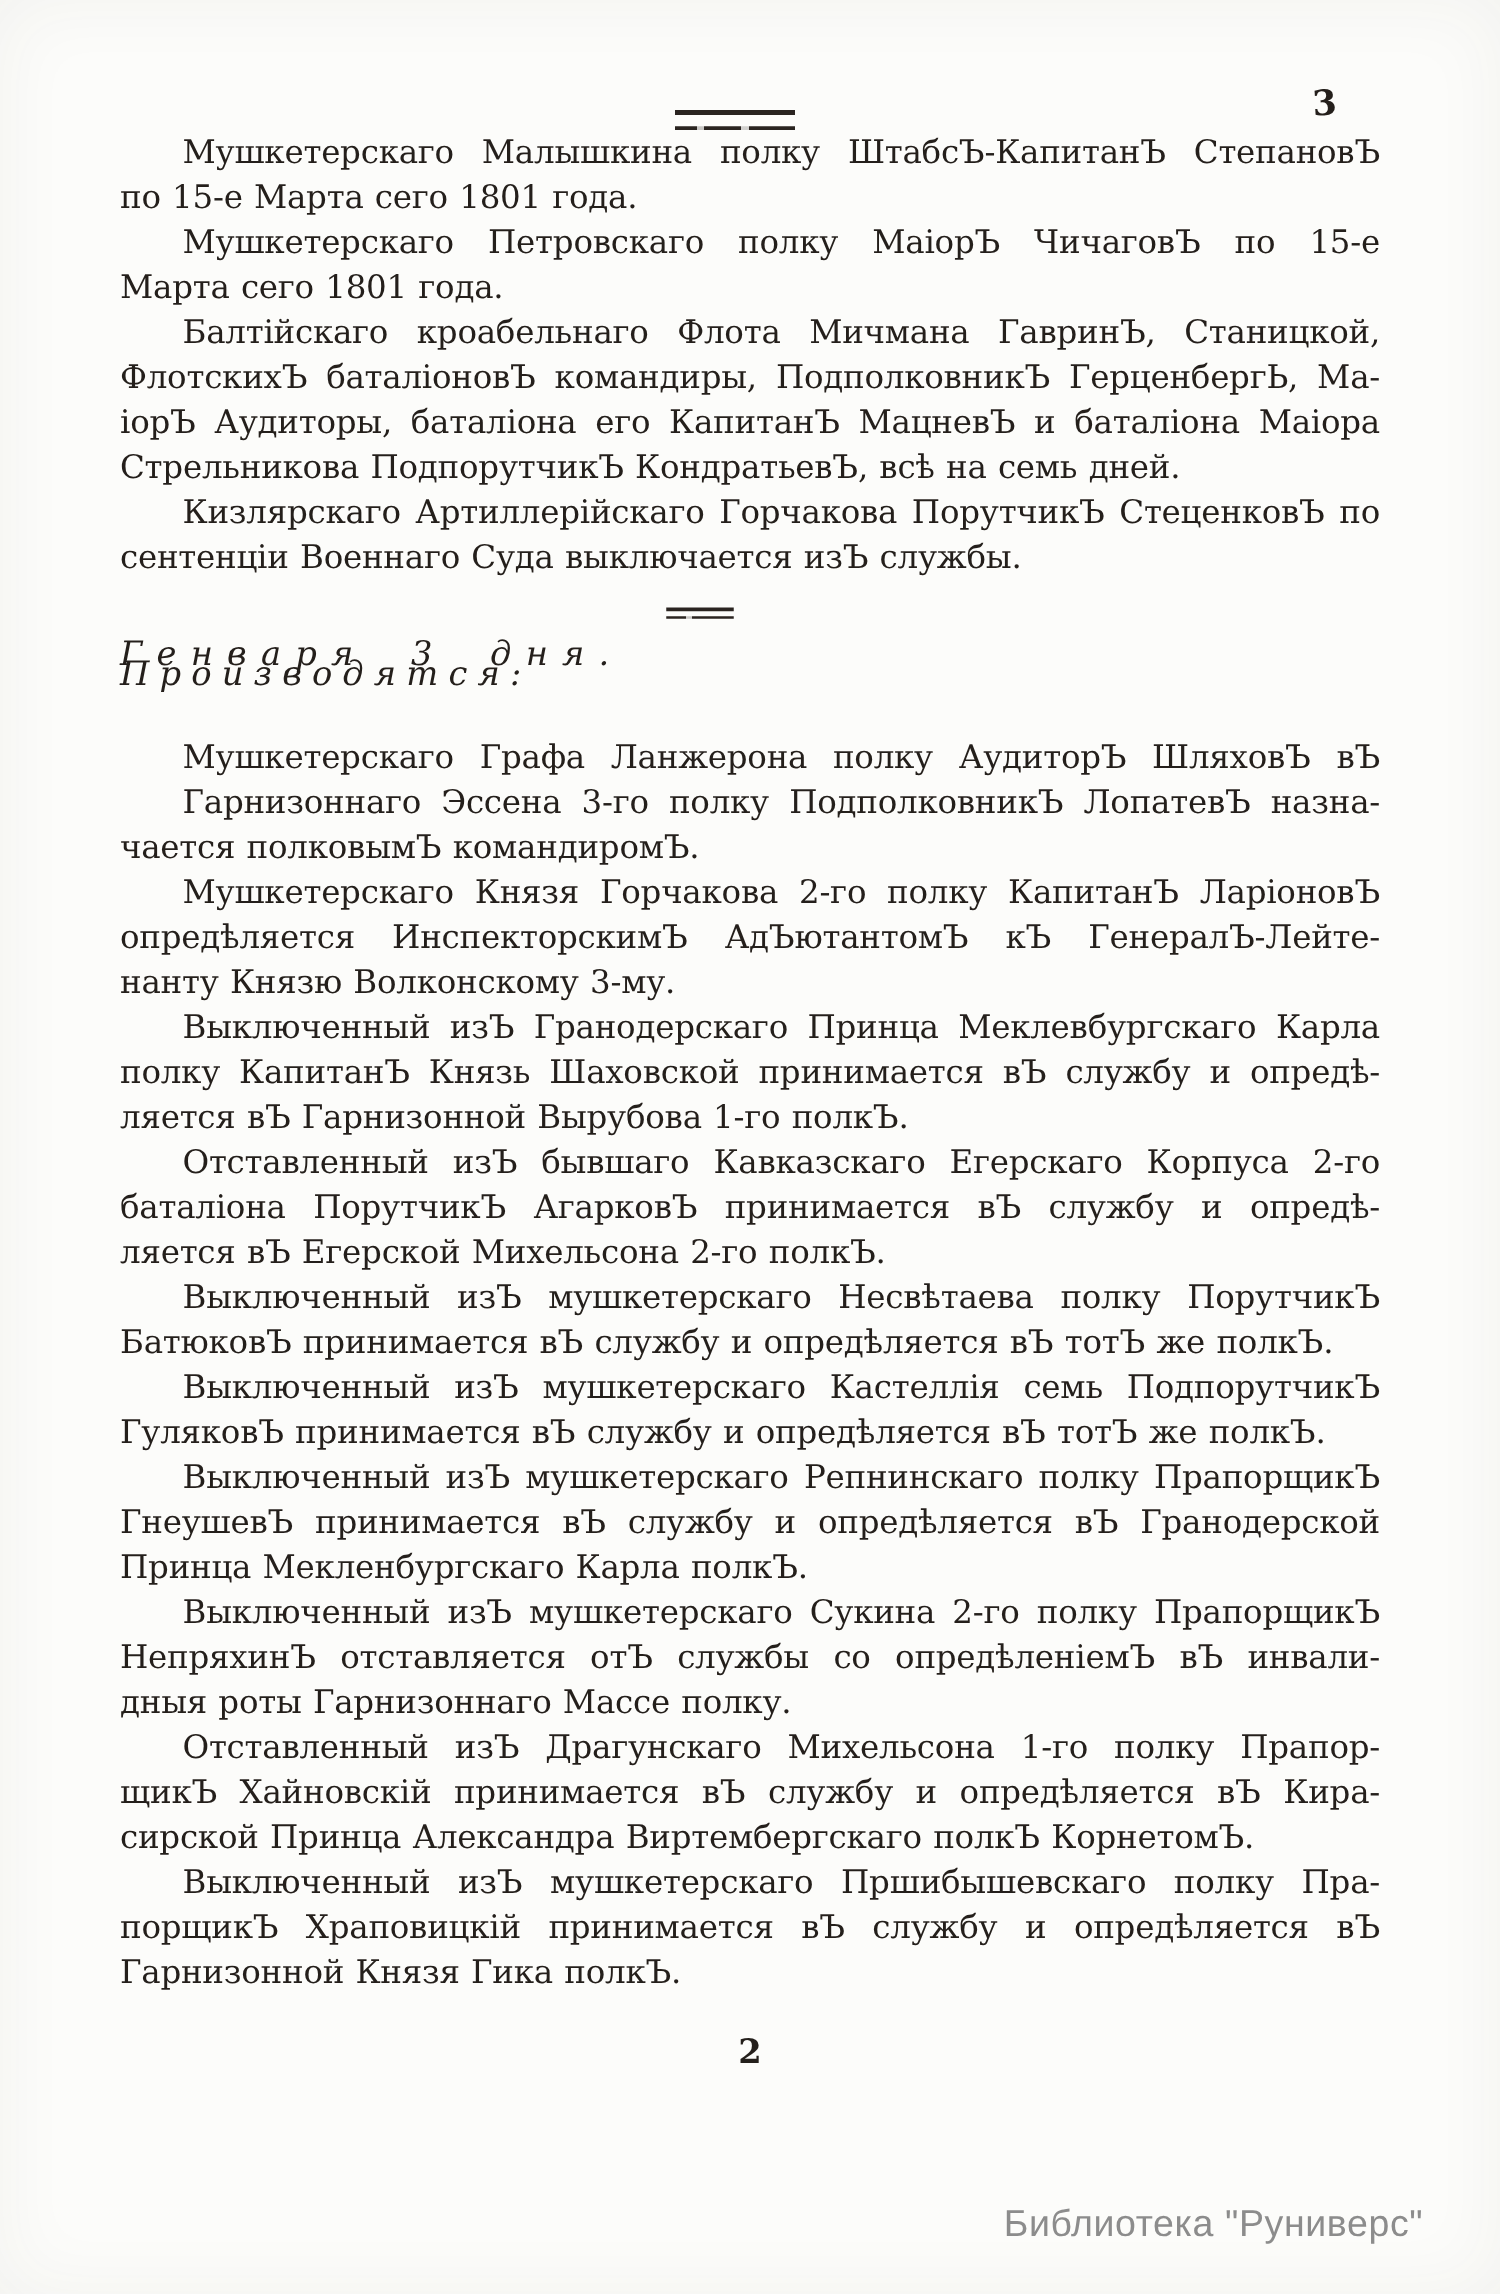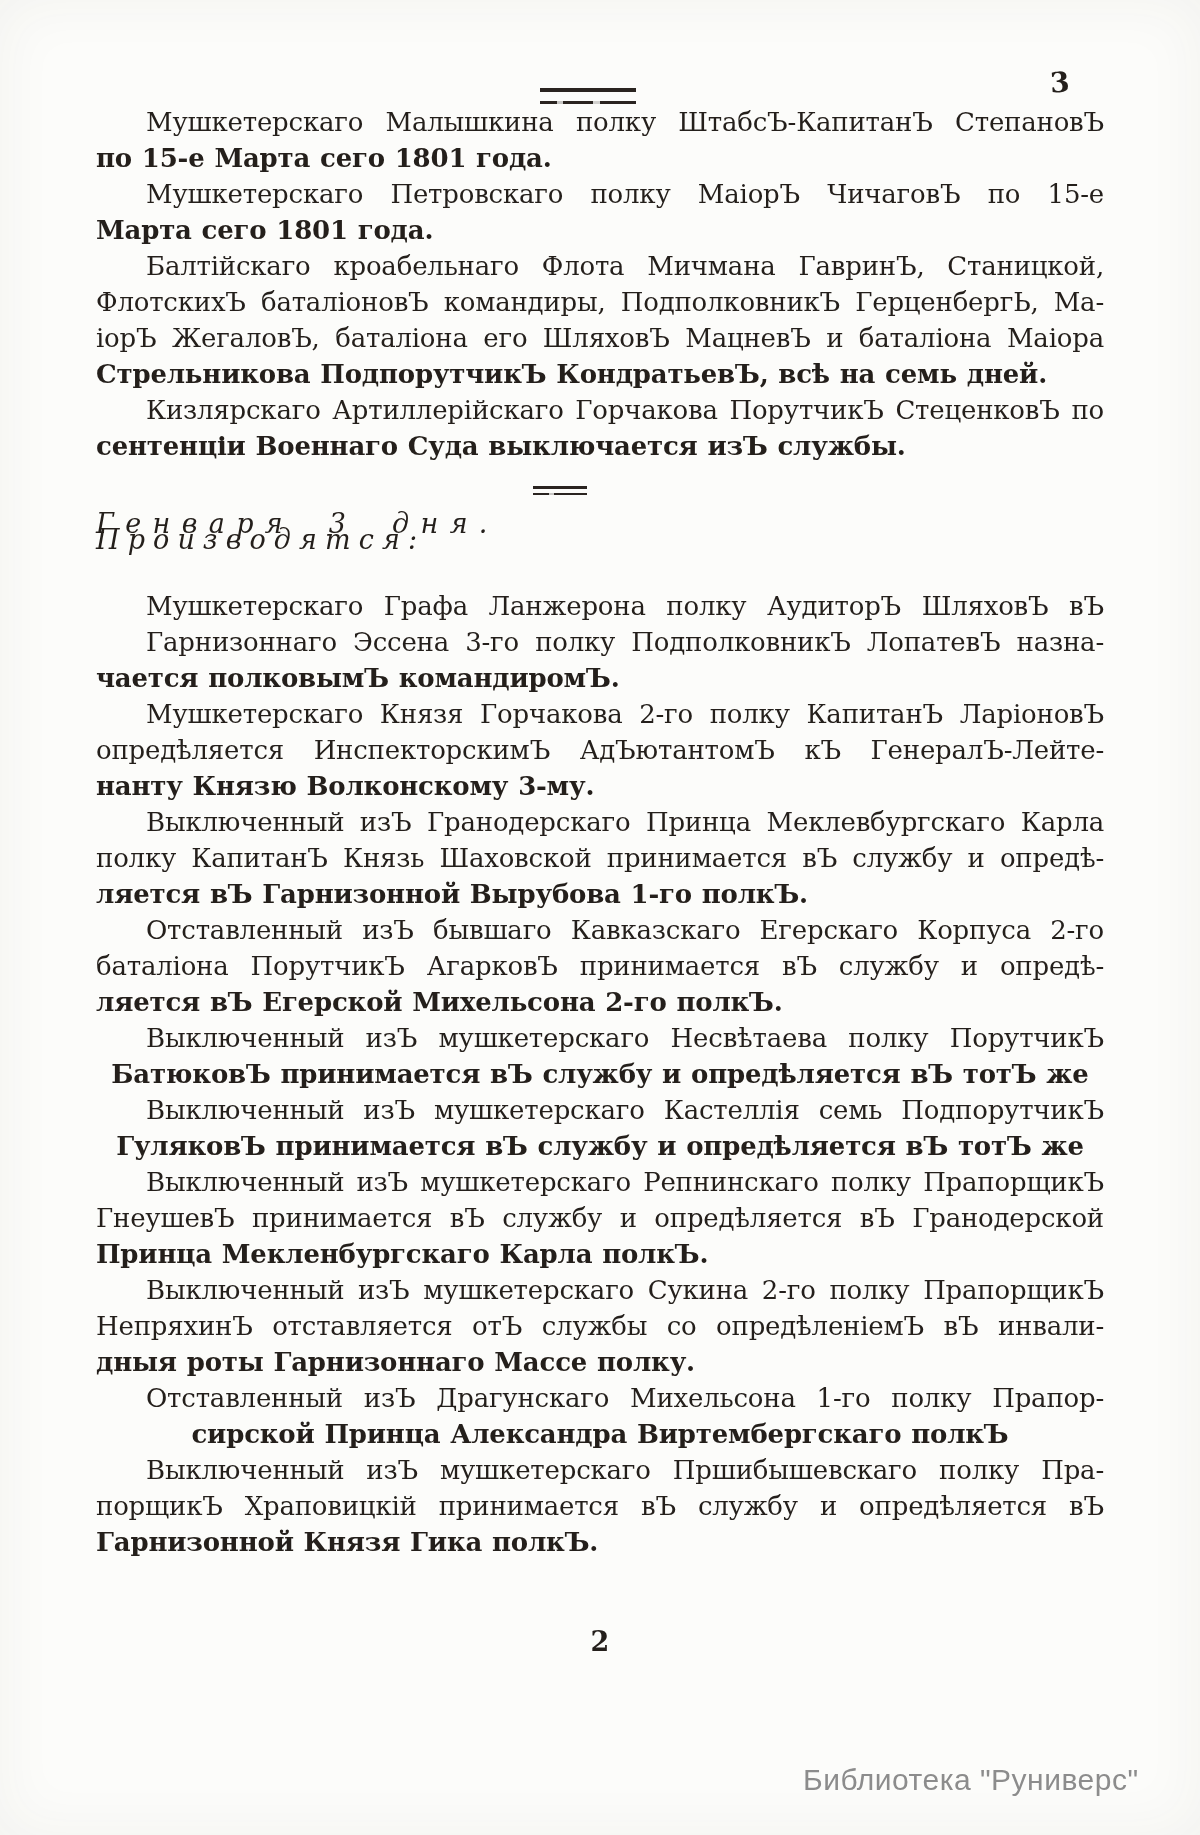--- a/index.html
+++ b/index.html
@@ -39,21 +39,21 @@
     text-rendering: optimizeLegibility;
   }
   .col-a { top: 104px; }
   .col-b { top: 588px; }
   .text-col .line {
     height: 36px; overflow: hidden;
     text-align: justify; text-align-last: justify;
     white-space: normal;
   }
   .text-col .line.first { text-indent: 50px; }
-  .text-col .line.last { text-align: center; text-align-last: left; font-weight: bold; }
+  .text-col .line.last { text-align: center; text-align-last: left; }
   
   .mid-rule { position: absolute; left: 533px; top: 486px; width: 54px; }
   .mid-rule .r1 { height: 3px; background: #2a2420; }
   .mid-rule .r2 {
     margin-top: 4px; height: 2px;
     background: linear-gradient(90deg,
       #2a2420 0 30%, rgba(42,36,32,0.25) 30% 38%, #2a2420 38% 100%);
   }
   
   .heading {
@@ -91,21 +91,21 @@
 
   <div class="page-number">3</div>
 
   <div class="text-col col-a">
       <div class="line first">Мушкетерскаго Малышкина полку ШтабсЪ-КапитанЪ СтепановЪ</div>
       <div class="line last">по 15-е Марта сего 1801 года.</div>
       <div class="line first">Мушкетерскаго Петровскаго полку МаіорЪ ЧичаговЪ по 15-е</div>
       <div class="line last">Марта сего 1801 года.</div>
       <div class="line first">Балтійскаго кроабельнаго Флота Мичмана ГавринЪ, Станицкой,</div>
       <div class="line">ФлотскихЪ баталіоновЪ командиры, ПодполковникЪ ГерценбергЬ, Ма-</div>
-      <div class="line">іорЪ ЖегаловЪ, баталіона его ШляховЪ МацневЪ и баталіона Маіора</div>
+      <div class="line">іорЪ Аудиторы, баталіона его КапитанЪ МацневЪ и баталіона Маіора</div>
       <div class="line last">Стрельникова ПодпорутчикЪ КондратьевЪ, всѣ на семь дней.</div>
       <div class="line first">Кизлярскаго Артиллерійскаго Горчакова ПорутчикЪ СтеценковЪ по</div>
       <div class="line last">сентенціи Военнаго Суда выключается изЪ службы.</div>
     </div>
 
   <div class="mid-rule">
     <div class="r1"></div>
     <div class="r2"></div>
   </div>
 
@@ -130,20 +130,21 @@
       <div class="line last">БатюковЪ принимается вЪ службу и опредѣляется вЪ тотЪ же полкЪ.</div>
       <div class="line first">Выключенный изЪ мушкетерскаго Кастеллія семь ПодпорутчикЪ</div>
       <div class="line last">ГуляковЪ принимается вЪ службу и опредѣляется вЪ тотЪ же полкЪ.</div>
       <div class="line first">Выключенный изЪ мушкетерскаго Репнинскаго полку ПрапорщикЪ</div>
       <div class="line">ГнеушевЪ принимается вЪ службу и опредѣляется вЪ Гранодерской</div>
       <div class="line last">Принца Мекленбургскаго Карла полкЪ.</div>
       <div class="line first">Выключенный изЪ мушкетерскаго Сукина 2-го полку ПрапорщикЪ</div>
       <div class="line">НепряхинЪ отставляется отЪ службы со опредѣленіемЪ вЪ инвали-</div>
       <div class="line last">дныя роты Гарнизоннаго Массе полку.</div>
       <div class="line first">Отставленный изЪ Драгунскаго Михельсона 1-го полку Прапор-</div>
+      <div class="line">щикЪ Хайновскій принимается вЪ службу и опредѣляется вЪ Кира-</div>
       <div class="line last">сирской Принца Александра Виртембергскаго полкЪ КорнетомЪ.</div>
       <div class="line first">Выключенный изЪ мушкетерскаго Пршибышевскаго полку Пра-</div>
       <div class="line">порщикЪ Храповицкій принимается вЪ службу и опредѣляется вЪ</div>
       <div class="line last">Гарнизонной Князя Гика полкЪ.</div>
     </div>
 
   <div class="signature">2</div>
 
   <div class="watermark">Библиотека "Руниверс"</div>
 

